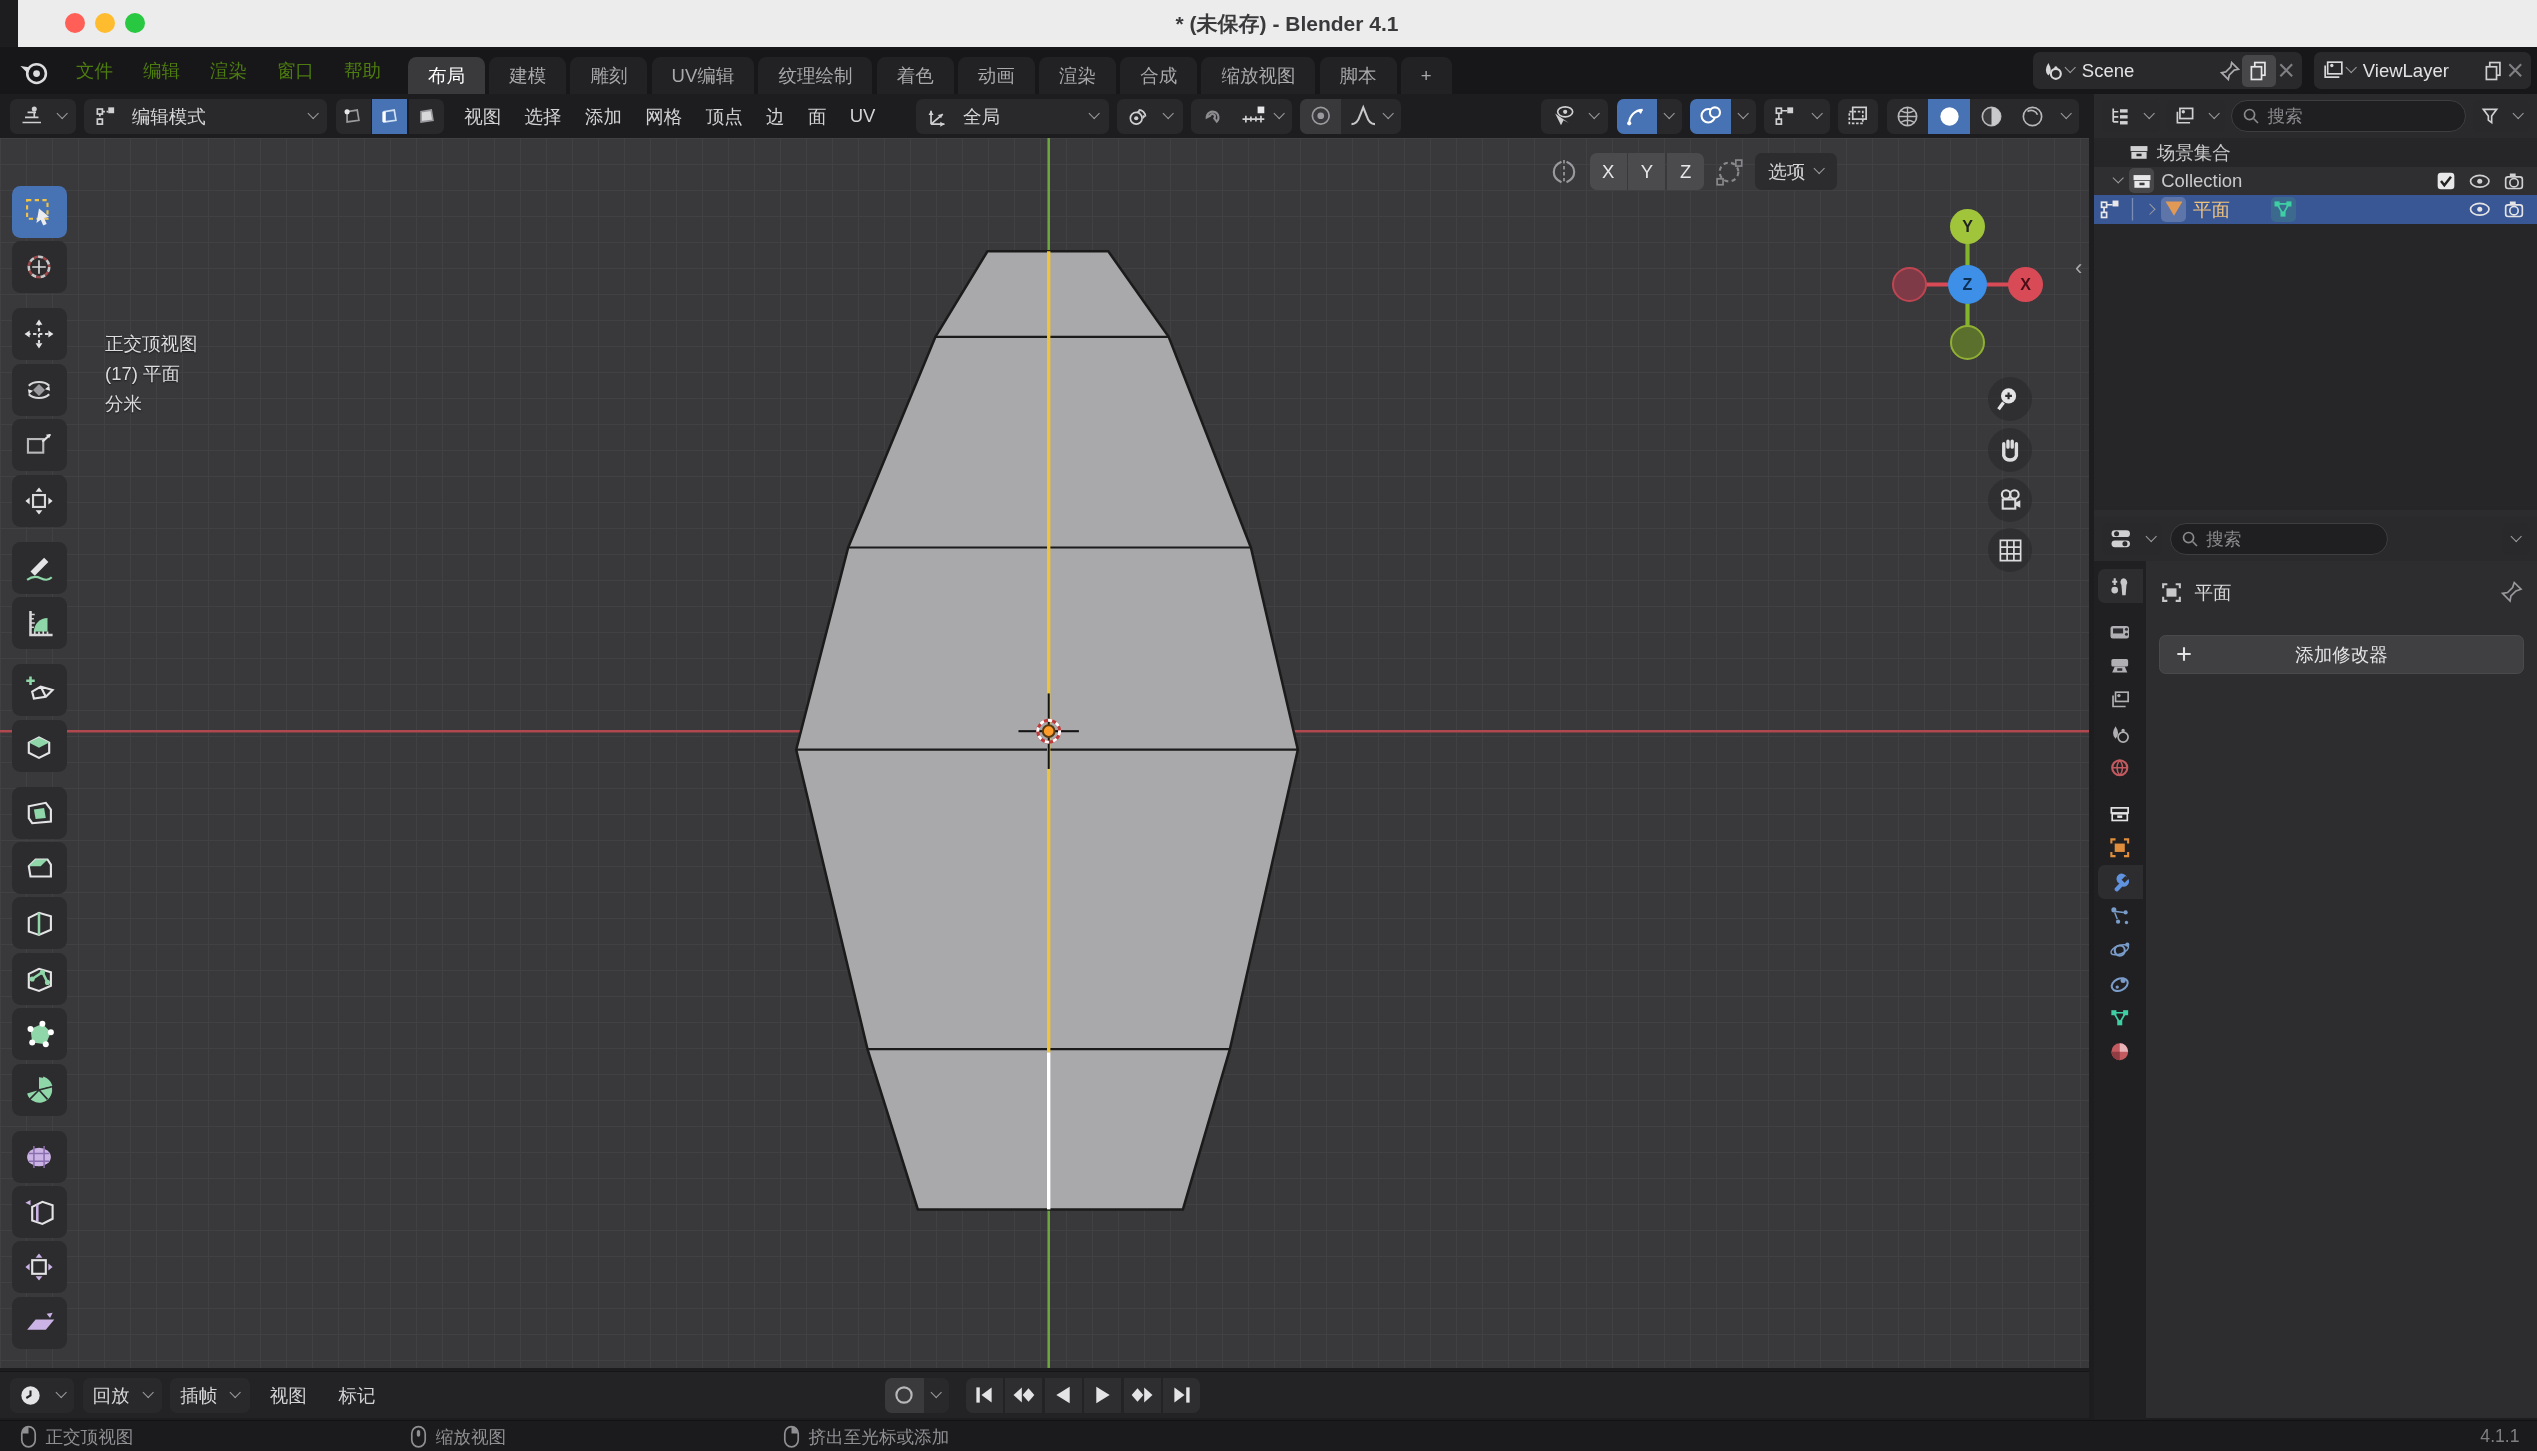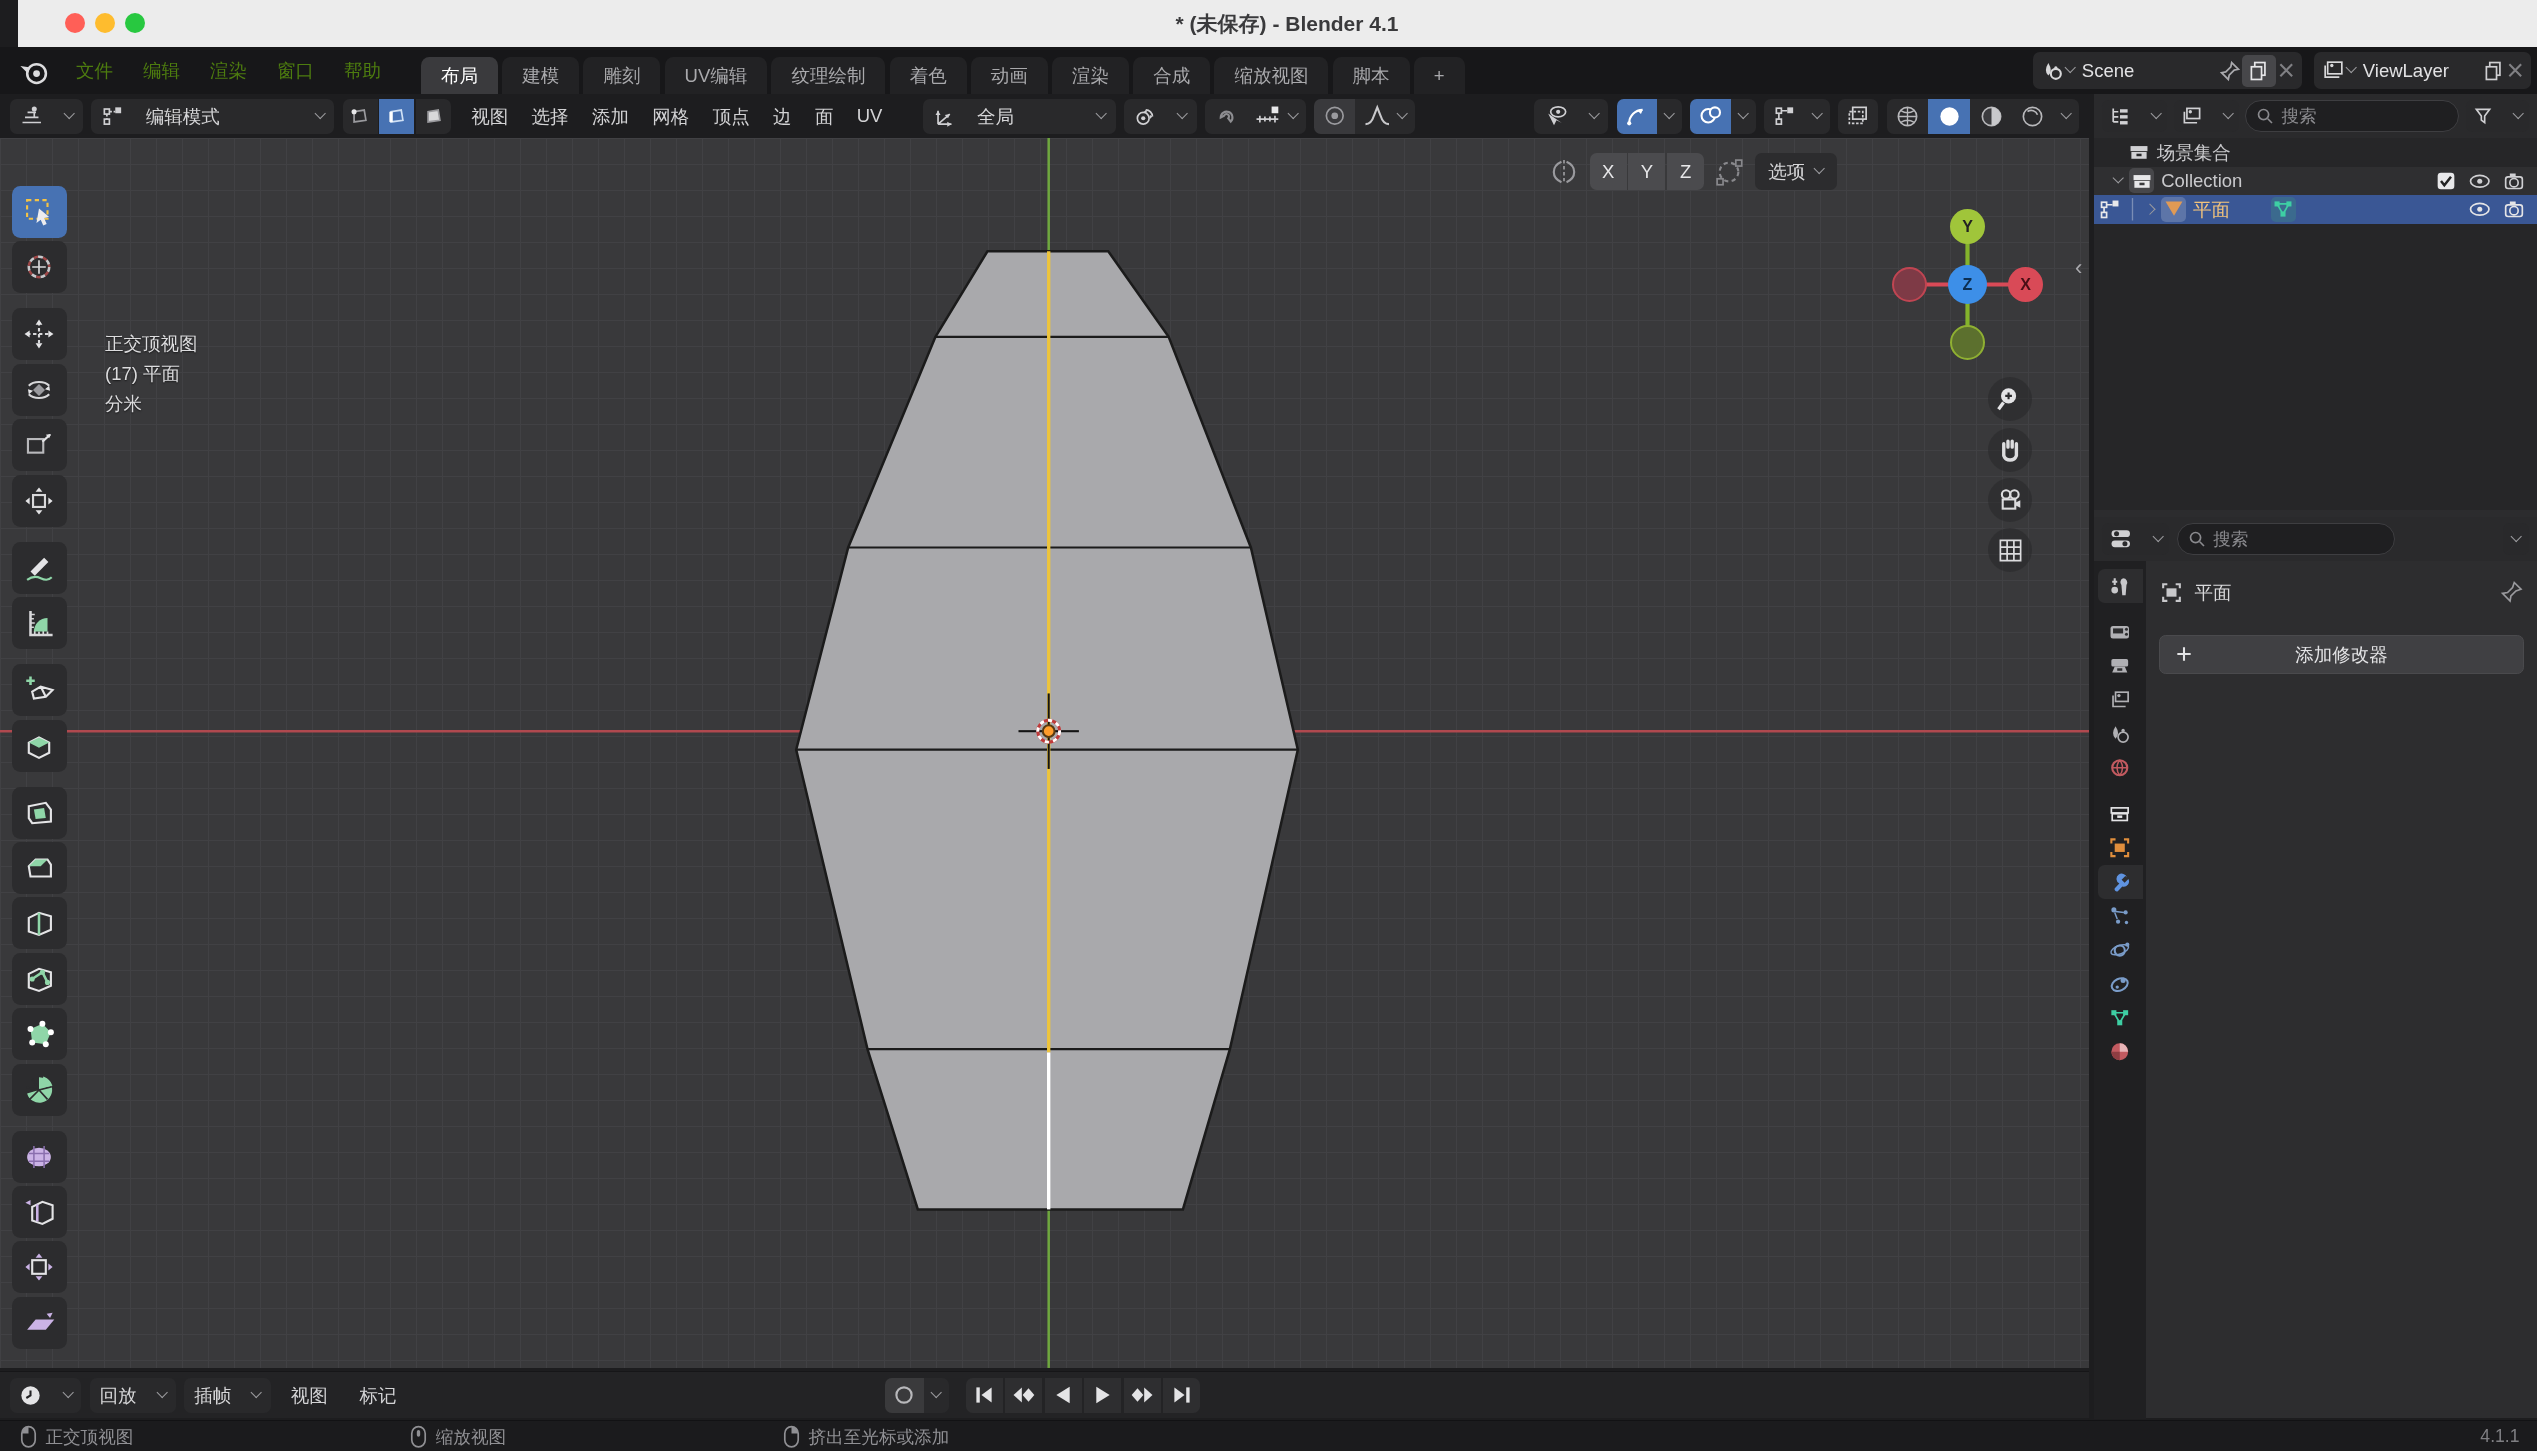--- a/index.html
+++ b/index.html
@@ -11,31 +11,31 @@
 
   
   .titlebar { left:18px; top:0; width:2538px; height:47px; background:#ececec; display:flex; align-items:center; justify-content:center; }
   .tl { position:absolute; top:13.4px; width:20px; height:20px; border-radius:50%; }
   .tl.red { left:47px; background:#ff5f57; } .tl.yellow { left:77px; background:#febc2e; } .tl.green { left:107px; background:#28c840; }
   .title-text { color:#3a3a3c; font-weight:bold; font-size:21px; }
 
   
   .topbar { left:0; top:47px; width:2538px; height:47px; background:#171719; display:flex; align-items:center; }
   .menu-item { padding:0 15px; height:34px; display:flex; align-items:center; border-radius:6.7px; color:#4d7c0f; }
-  .tabs { display:flex; align-items:flex-end; height:47px; margin-left:25px; }
+  .tabs { display:flex; align-items:flex-end; height:47px; margin-left:12px; }
   .tab { padding:0 20px; height:37px; display:flex; align-items:center; background:#222224; color:#a9a9ac; border-radius:8.4px 8.4px 0 0; margin-right:4.2px; }
   .tab.active { background:#3a3a3d; color:#fff; }
   .idblock { background:#29292b; border-radius:6.7px; height:37px; display:flex; align-items:center; padding:0 6.7px; gap:1px; }
   .idblock .name { color:#e2e2e4; padding:0 6.7px; }
   .chev { display:inline-block; width:8.4px; height:8.4px; border-right:1.7px solid #9b9b9f; border-bottom:1.7px solid #9b9b9f; transform:rotate(45deg) translate(-1.7px,-1.7px); }
   .icon { display:inline-flex; align-items:center; justify-content:center; }
 
   
   .vp-header { left:0; top:94px; width:2089px; height:44px; background:#1d1d1f; display:flex; align-items:center; gap:8.4px; padding:0 10px; }
-  .hbtn { background:#29292b; border-radius:6.7px; height:35px; display:flex; align-items:center; gap:21px; padding:0 10px; color:#d6d6d8; }
+  .hbtn { background:#29292b; border-radius:6.7px; height:35px; display:flex; align-items:center; gap:14px; padding:0 10px; color:#d6d6d8; }
   .hmenu { padding:0 11.7px; color:#d2d2d4; }
   .selmode { display:flex; gap:1.7px; }
   .selbtn { width:35px; height:35px; background:#29292b; display:flex; align-items:center; justify-content:center; }
   .selbtn:first-child { border-radius:6.7px 0 0 6.7px; } .selbtn:last-child { border-radius:0 6.7px 6.7px 0; }
   .selbtn.on { background:#4772b3; }
   .segg { display:flex; }
   .segg .seg { height:35px; background:#29292b; display:flex; align-items:center; justify-content:center; padding:0 8.4px; }
   .segg .seg:first-child { border-radius:6.7px 0 0 6.7px; } .segg .seg:last-child { border-radius:0 6.7px 6.7px 0; }
   .segg .seg.on { background:#4772b3; }
 

